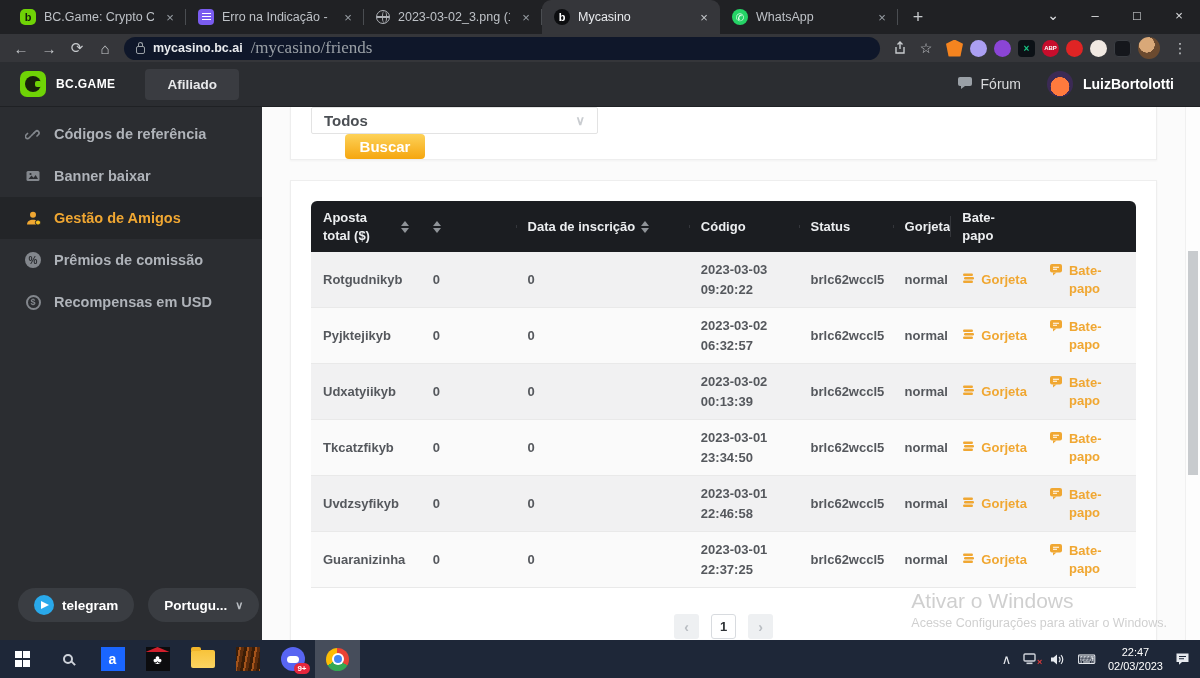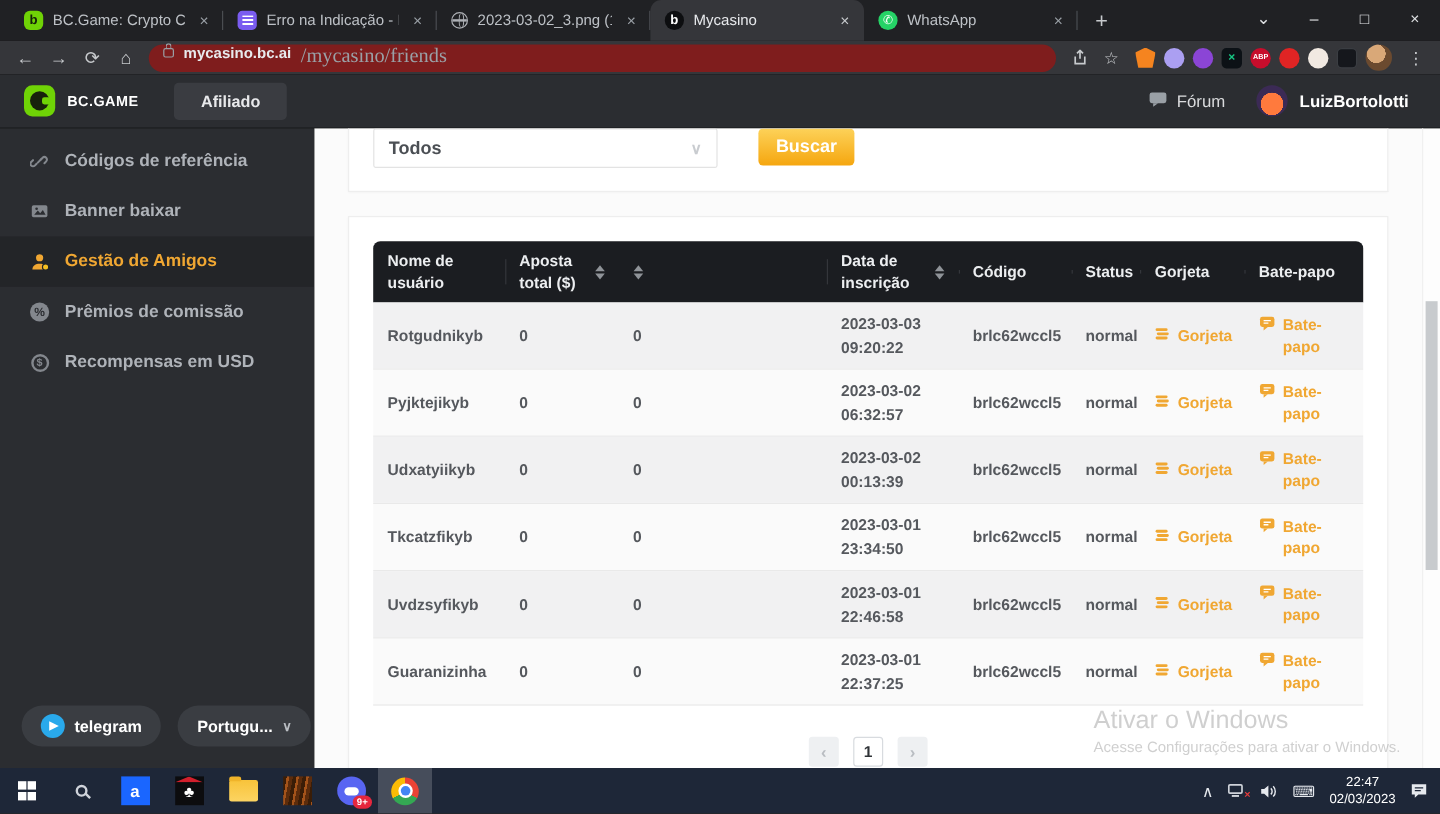--- a/index.html
+++ b/index.html
@@ -30,21 +30,21 @@
   .fav.whatsapp { background:#25d366; color:#fff; border-radius:50%; font-size:10px; font-weight:400; }
   .newtab-btn { width:28px; height:28px; margin:0 0 3px 6px; display:flex; align-items:center; justify-content:center;
                 color:#c7cacd; font-size:18px; border-radius:50%; }
   .win-controls { margin-left:auto; display:flex; align-self:flex-start; }
   .win-controls .wc { width:42px; height:30px; display:flex; align-items:center; justify-content:center; color:#dfe1e4; font-size:13px; }
   .wc.chevron { font-size:14px; }
 
   
   .toolbar { height:28px; background:#35363a; display:flex; align-items:center; gap:2px; padding:0 8px; }
   .nav-btn { width:26px; height:24px; display:flex; align-items:center; justify-content:center; color:#c7cacd; font-size:15px; }
-  .urlbar { flex:1; height:23px; margin:0 6px 0 4px; background:#7f1d1d; border-radius:12px; display:flex; align-items:flex-start;
+  .urlbar { flex:1; height:23px; margin:0 6px 0 4px; background:#0f172a; border-radius:12px; display:flex; align-items:center;
             gap:8px; padding:0 12px; min-width:0; }
   .lock { width:9px; height:8px; border:1.5px solid #9aa0a6; border-radius:2px; position:relative; margin-top:3px; }
   .lock::before { content:''; position:absolute; left:1px; top:-5px; width:3px; height:4px; border:1.5px solid #9aa0a6; border-bottom:none; border-radius:4px 4px 0 0; }
   .url-domain { color:#e8eaed; font-size:12.5px; font-weight:700; }
   .url-path { color:#9aa0a6; font-size:17px;font-family:Liberation Serif, serif; }
   .tb-glyph { width:24px; height:24px; display:flex; align-items:center; justify-content:center; color:#c7cacd; font-size:14px; }
   .ext-row { display:flex; align-items:center; gap:7px; margin:0 6px; }
   .ext { width:17px; height:17px; border-radius:4px; }
   .ext.metamask { background:#f5841f; clip-path:polygon(50% 0,100% 25%,85% 100%,15% 100%,0 25%); }
   .ext.phantom { background:#ab9ff2; border-radius:50%; }
@@ -82,21 +82,21 @@
   .side-bottom { position:absolute; left:18px; bottom:18px; display:flex; gap:14px; }
   .pill { height:34px; border-radius:17px; background:#3a3d42; color:#fff; font-size:13.5px; font-weight:700;
           display:flex; align-items:center; gap:8px; padding:0 16px; }
   .tg-icon { width:20px; height:20px; border-radius:50%; background:#29a9eb; display:flex; align-items:center; justify-content:center; }
   .tg-icon i { display:block; width:0; height:0; border-left:8px solid #fff; border-top:4px solid transparent; border-bottom:4px solid transparent; margin-left:2px; }
   .pill .chev { color:#b9bdc2; font-size:11px; }
 
   
   .main { flex:1; min-width:0; background:#fbfbfb; position:relative; padding:0 28px; overflow:hidden; }
   .panel { background:#fff; border:1px solid #eeeeee; box-shadow:0 1px 2px rgba(0,0,0,.04); }
-  .filter-panel { height:53px; border-top:none; display:flex; align-items:flex-start; padding:0 20px; }
+  .filter-panel { height:53px; border-top:none; display:flex; align-items:flex-start; padding:0 20px;flex-direction:column; }
   .select { width:287px; height:33px; border:1px solid #e3e3e3; border-radius:2px; display:flex; align-items:center;
             justify-content:space-between; padding:0 12px; color:#4b4f54; font-size:15px; font-weight:600; background:#fff; }
   .select .chev { color:#c9ccd0; font-size:13px; }
   .btn-buscar { margin-left:34px; width:80px; height:31px; border:none; border-radius:4px; cursor:pointer;
                 background:linear-gradient(180deg,#fdd259,#f5a60f); color:#fff; font-size:15px; font-weight:800;
                 font-family:"Liberation Sans",sans-serif; display:flex; align-items:center; justify-content:center; }
   .table-panel { margin-top:20px; padding:20px 20px 14px; }
   .grid-cols { display:grid; grid-template-columns:13.3% 11.5% 21% 13.3% 11.4% 7% 10.5% 12%; }
   .thead { background:#1b1d21; border-radius:6px 6px 0 0; color:#eceef0; font-size:13px; font-weight:700; min-height:50px; align-items:center; }
   .th { padding:8px 12px; line-height:1.35; display:flex; align-items:center; gap:6px; position:relative; }
@@ -306,23 +306,20 @@
       <div class="panel filter-panel">
         <div class="select">
           <span>Todos</span>
           <span class="chev">∨</span>
         </div>
         <button class="btn-buscar">Buscar</button>
       </div>
 
       <div class="panel table-panel">
         <div class="thead grid-cols">
-          <div class="th">
-            <span>Nome de usuário</span>
-          </div>
           <div class="th">
             <span>Aposta total ($)</span>
             <span class="sort">
                 <i class="up"></i>
                 <i class="down"></i>
               </span>
           </div>
           <div class="th">
             <span class="sort">
                 <i class="up"></i>

